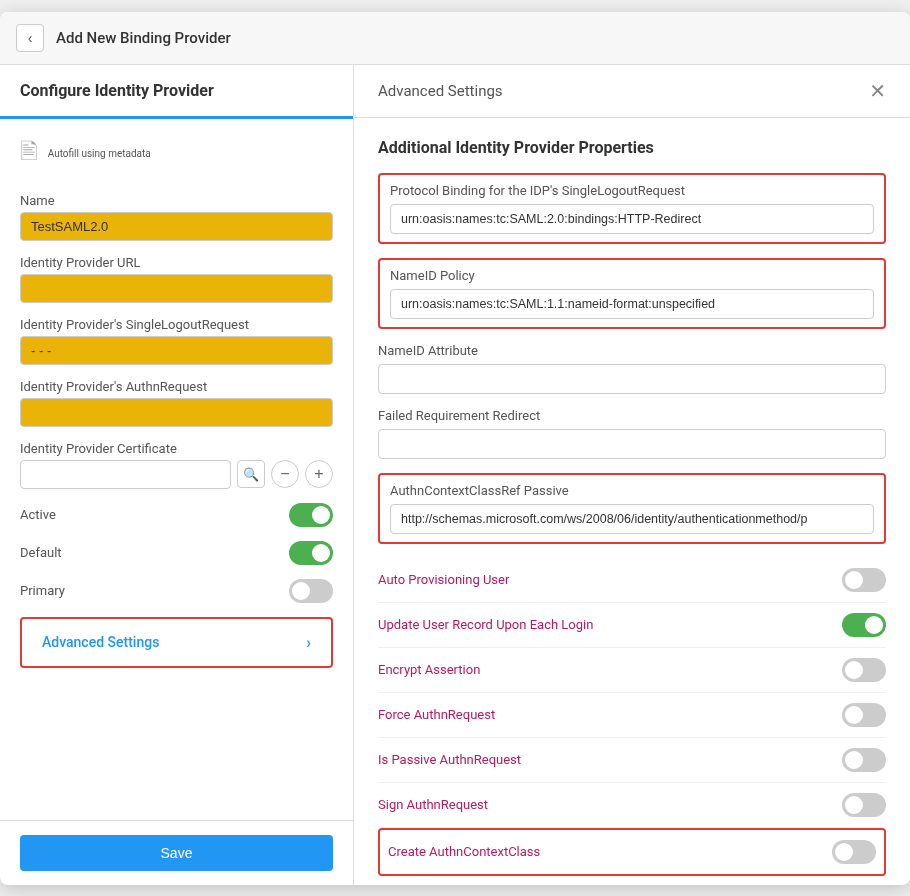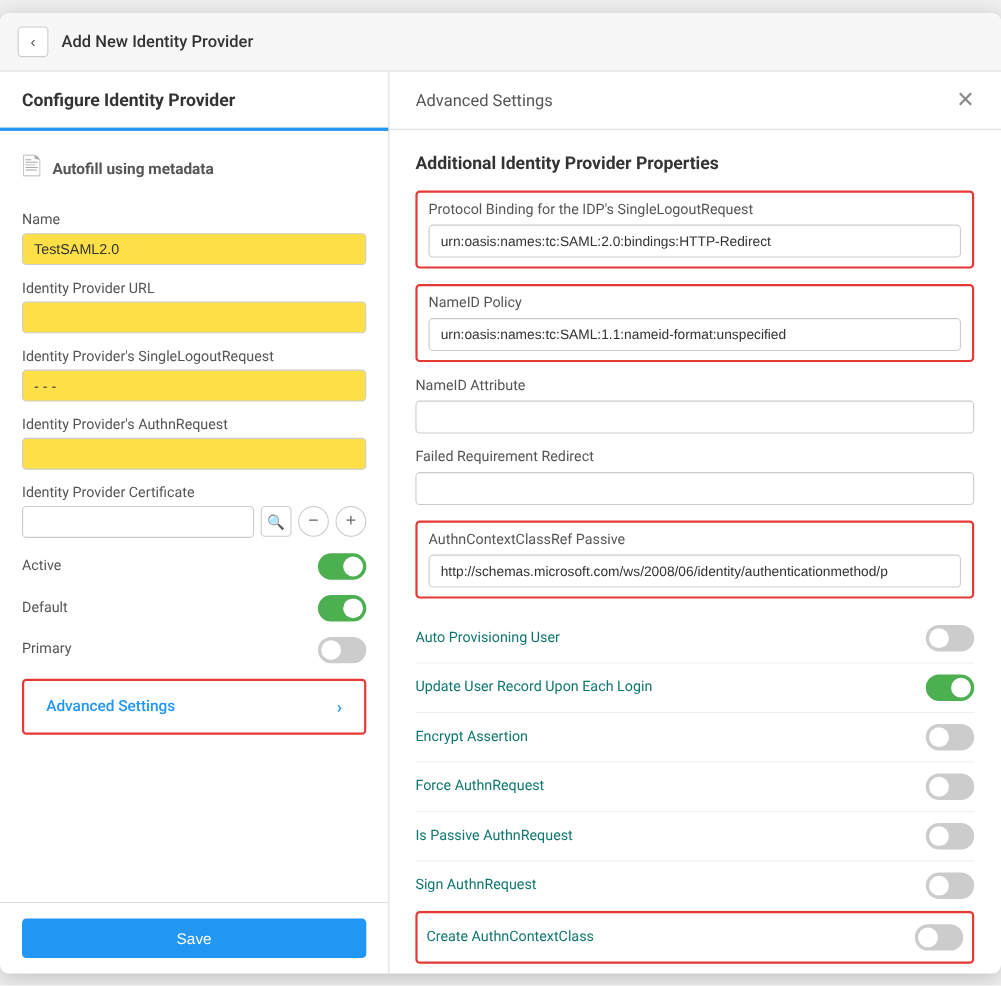--- a/index.html
+++ b/index.html
@@ -74,41 +74,40 @@
       align-items: center;
       gap: 10px;
       margin-bottom: 20px;
       color: #888;
     }
     .autofill-icon {
       font-size: 22px;
       color: #aaa;
     }
     .autofill-label {
-      font-size: 14px;
-      color: #555;
-      font-weight: bold;
+      font-size: 10px;
+      color: #555;
     }
     .form-group {
       margin-bottom: 14px;
     }
     .form-label {
       font-size: 13px;
       color: #555;
       margin-bottom: 4px;
       display: block;
     }
     .form-input {
       width: 100%;
       padding: 6px 10px;
       border: 1px solid #ccc;
       border-radius: 4px;
       font-size: 13px;
       color: #333;
-      background: #fde047;
+      background: #eab308;
     }
     .cert-row {
       display: flex;
       align-items: center;
       gap: 6px;
     }
     .cert-input {
       flex: 1;
       padding: 6px 10px;
       border: 1px solid #ccc;
@@ -274,37 +273,37 @@
     .right-toggle-row {
       display: flex;
       align-items: center;
       justify-content: space-between;
       padding: 10px 0;
       border-bottom: 1px solid #f0f0f0;
     }
     .right-toggle-row:last-child { border-bottom: none; }
     .right-toggle-label {
       font-size: 13px;
-      color: #0f766e;
+      color: #be185d;
     }
     .right-toggle-row.highlighted {
       border: 2px solid #e53935;
       border-radius: 4px;
       padding: 10px 8px;
       margin-bottom: 2px;
     }
   </style>
 </head>
 <body>
 
 <div class="modal">
 
   <div class="modal-header">
     <button class="back-btn">‹</button>
-    <span class="modal-title">Add New Identity Provider</span>
+    <span class="modal-title">Add New Binding Provider</span>
   </div>
 
   <div class="modal-body">
 
     <div class="left-panel">
       <div class="left-panel-header">
         <span class="left-panel-title">Configure Identity Provider</span>
       </div>
       <div class="left-panel-content">
 

